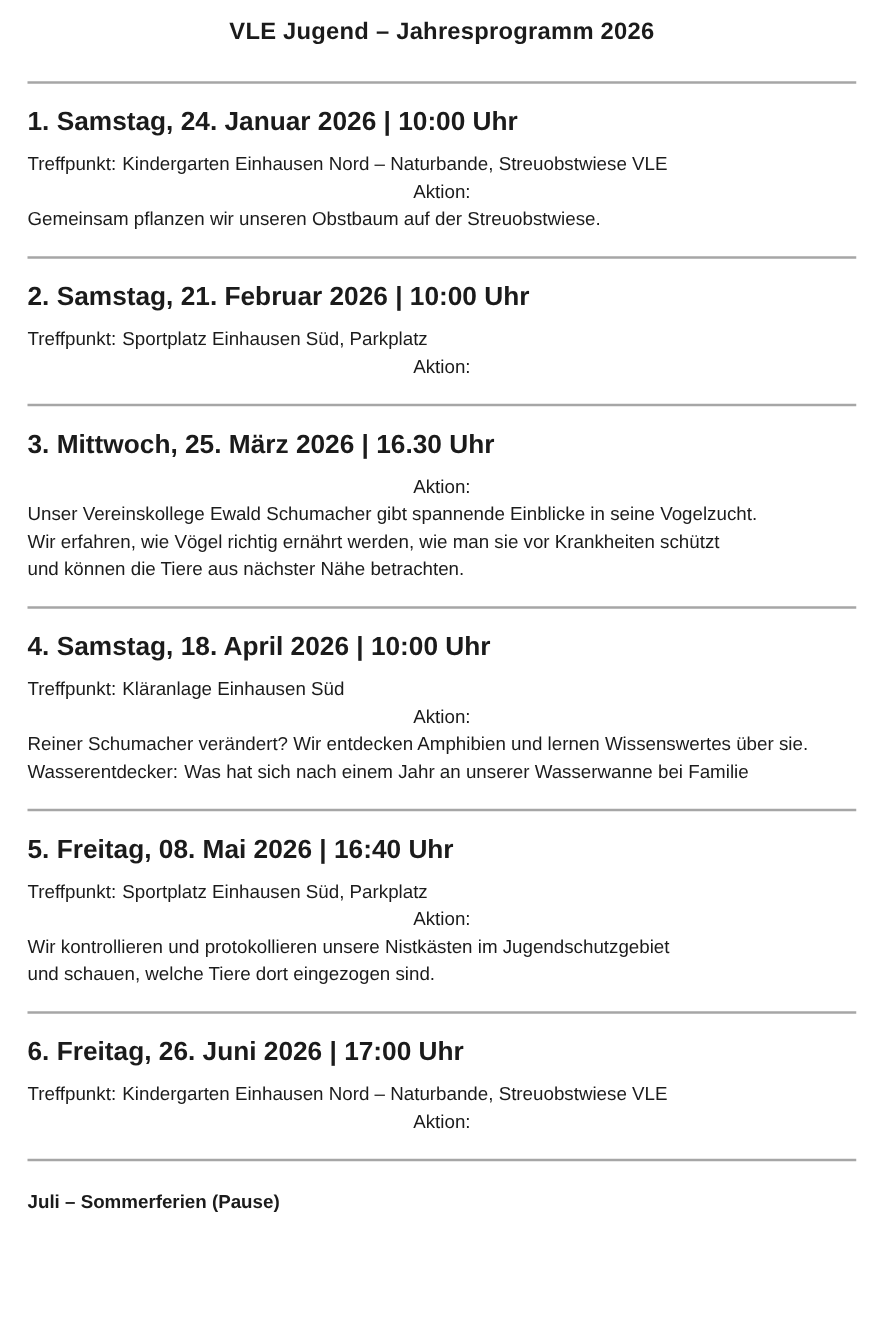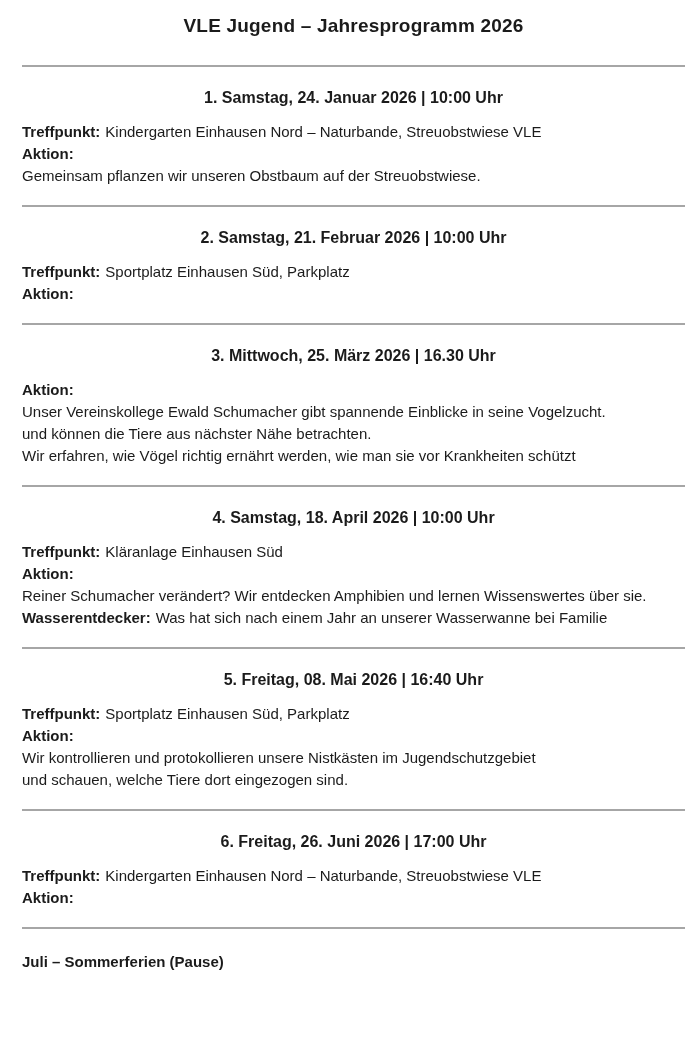--- a/index.html
+++ b/index.html
@@ -22,32 +22,31 @@
   }
   hr.rule {
     border: none;
     height: 2px;
     background: #a6a6a6;
     margin: 0;
   }
   hr.rule-first { margin-top: 28px; }
   hr.rule-after { margin-top: 18px; }
   .event-heading {
-    font-size: 16px;
+    font-size: 21px;
     line-height: 22px;
     font-weight: bold;
     margin: 20px 0 12px 0;
-    text-align: center;
   }
   .line {
     font-size: 15px;
     line-height: 22px;
     font-weight: normal;
   }
-  .b { font-weight: bold; }
+  .b { font-weight: normal; text-align: center; }
   .lbl { margin-right: 5px; }
   .footer-note {
     font-size: 15px;
     line-height: 22px;
     font-weight: bold;
     margin-top: 22px;
   }
 </style>
 </head>
 <body>
@@ -74,22 +73,22 @@
   </div>
   <div class="line b">Aktion:</div>
 </section>
 
 <hr class="rule rule-after">
 
 <section>
   <h2 class="event-heading">3. Mittwoch, 25. März 2026 | 16.30 Uhr</h2>
   <div class="line b">Aktion:</div>
   <div class="line">Unser Vereinskollege Ewald Schumacher gibt spannende Einblicke in seine Vogelzucht.</div>
+  <div class="line">Wir erfahren, wie Vögel richtig ernährt werden, wie man sie vor Krankheiten schützt</div>
   <div class="line">und können die Tiere aus nächster Nähe betrachten.</div>
-  <div class="line">Wir erfahren, wie Vögel richtig ernährt werden, wie man sie vor Krankheiten schützt</div>
 </section>
 
 <hr class="rule rule-after">
 
 <section>
   <h2 class="event-heading">4. Samstag, 18. April 2026 | 10:00 Uhr</h2>
   <div class="line">
     <span class="b lbl">Treffpunkt:</span><span>Kläranlage Einhausen Süd</span>
   </div>
   <div class="line b">Aktion:</div>

